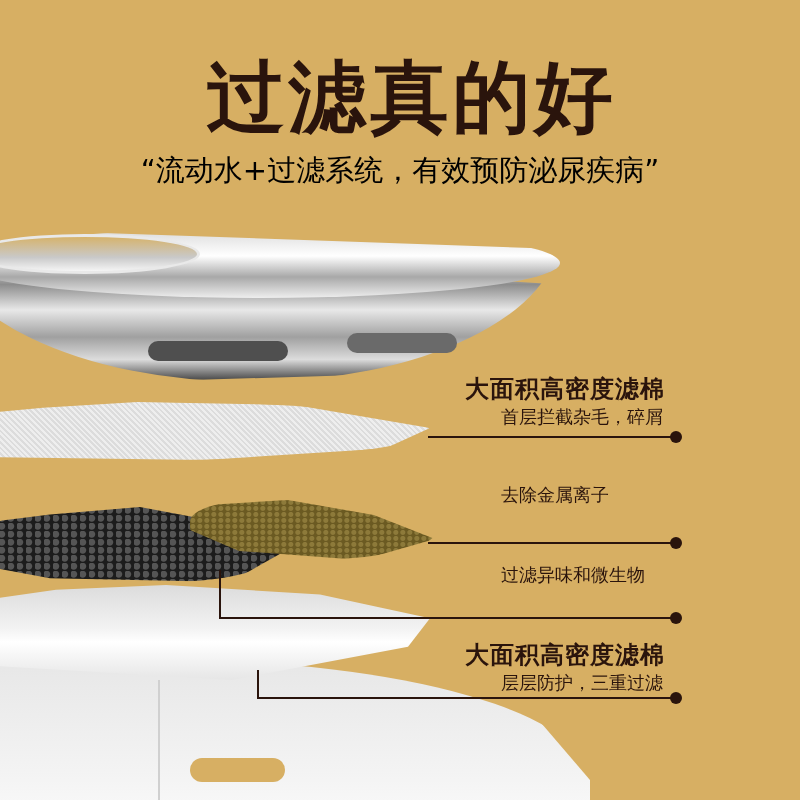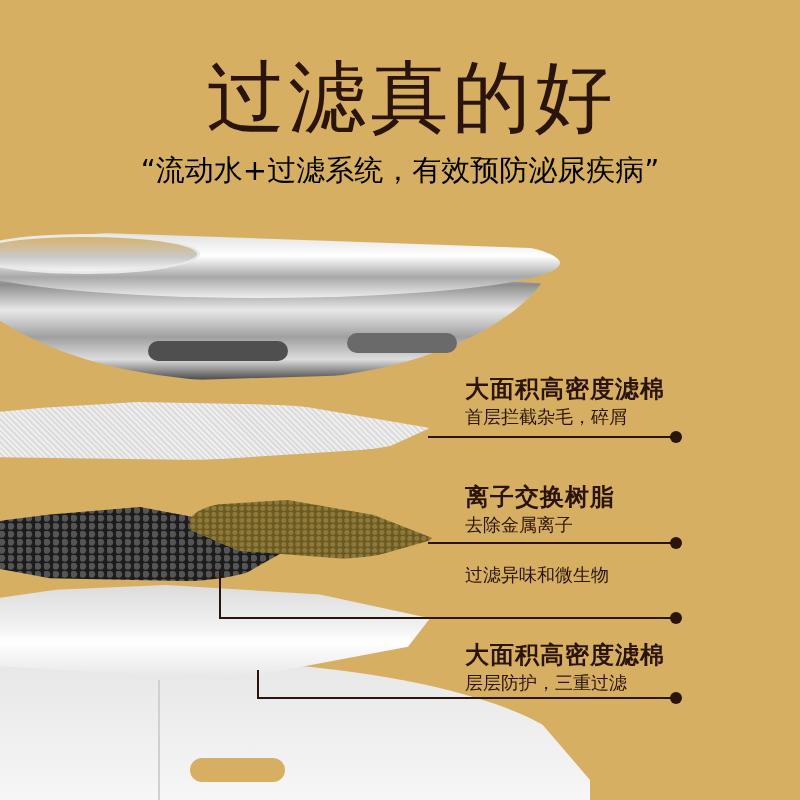--- a/index.html
+++ b/index.html
@@ -4,21 +4,21 @@
 <style>
   * { margin: 0; padding: 0; box-sizing: border-box; }
   html, body { width: 800px; height: 800px; overflow: hidden; }
   body {
     background: #d7af63;
     font-family: "DejaVu Sans", "Liberation Sans", sans-serif;
     position: relative;
   }
   .title {
     position: absolute; left: 0; top: 52px; width: 800px; text-align: center;
-    font-size: 78px; font-weight: normal; color: #2a140c; letter-spacing: 4px;
+    font-size: 78px; font-weight: bold; color: #2a140c; letter-spacing: 4px;
     line-height: 90px;
     padding-left: 23px;
   }
   .subtitle {
     position: absolute; left: 0; top: 150px; width: 800px; text-align: center;
     font-size: 29px; color: #000000; line-height: 40px;
   }
   .layer { position: absolute; }
   
   .bowl {
@@ -69,21 +69,21 @@
     left: -10px; top: 660px; width: 600px; height: 200px;
     background: linear-gradient(180deg, #e7e7e7, #f4f4f4 60%, #ffffff);
     border-radius: 0 70% 0 0 / 0 60% 0 0;
     clip-path: polygon(0 0, 60% 0, 90% 25%, 100% 60%, 100% 100%, 0 100%);
   }
   .base-slot { left: 190px; top: 758px; width: 95px; height: 24px; border-radius: 12px; background: #d7af63; }
   .base-wall { left: -10px; top: 680px; width: 170px; height: 120px; border-right: 2px solid #d0d0d0; }
 
   .callout { position: absolute; left: 465px; color: #2a140c; }
   .callout .h { font-size: 24px; font-weight: bold; line-height: 30px; letter-spacing: 1px; font-family: Liberation Serif, serif; }
-  .callout .d { font-size: 18px; line-height: 26px; }
+  .callout .d { font-size: 18px; line-height: 26px; margin-left: 36px; }
   .hline { position: absolute; height: 2px; background: #2a140c; }
   .vline { position: absolute; width: 2px; background: #2a140c; }
   .dot { position: absolute; width: 12px; height: 12px; border-radius: 50%; background: #2a140c; }
 </style>
 </head>
 <body>
 
 <div class="title">过滤真的好</div>
 <div class="subtitle">“流动水+过滤系统，有效预防泌尿疾病”</div>
 
@@ -103,21 +103,20 @@
 <div class="layer tray"></div>
 
 <div class="callout" style="top:374px;">
   <div class="h">大面积高密度滤棉</div>
   <div class="d">首层拦截杂毛，碎屑</div>
 </div>
 <div class="hline" style="left:428px; top:436px; width:248px;"></div>
 <div class="dot" style="left:670px; top:431px;"></div>
 
 <div class="callout" style="top:482px;">
-  <div class="h">离子交换树脂</div>
   <div class="d">去除金属离子</div>
 </div>
 <div class="hline" style="left:428px; top:542px; width:248px;"></div>
 <div class="dot" style="left:670px; top:537px;"></div>
 
 <div class="callout" style="top:562px;">
   <div class="d">过滤异味和微生物</div>
 </div>
 <div class="vline" style="left:219px; top:570px; height:49px;"></div>
 <div class="hline" style="left:219px; top:617px; width:457px;"></div>

